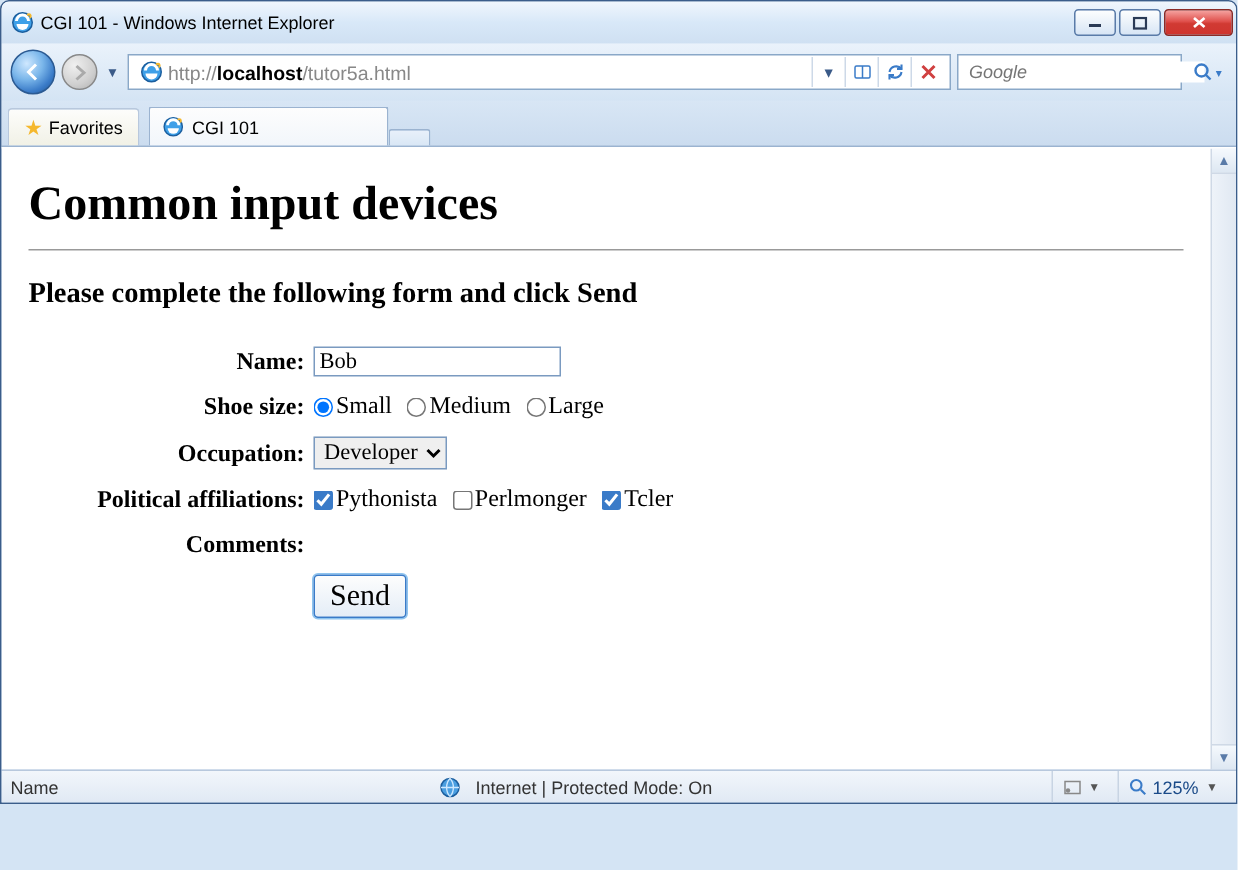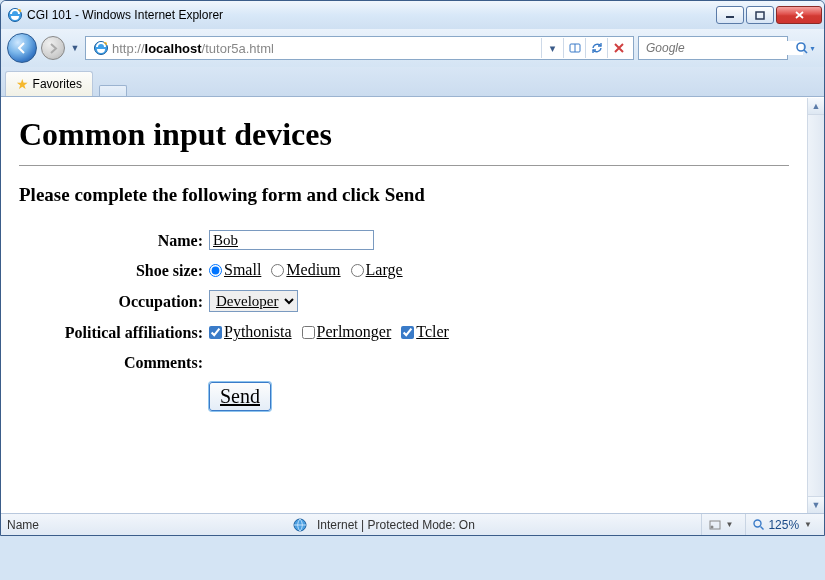--- a/index.html
+++ b/index.html
@@ -117,21 +117,21 @@
 }
 .page {
   flex:1; padding: 14px 18px; font-family:"Times New Roman", serif;
   font-size:16px; color:#000; overflow:auto;
 }
 .page h1 { font-size:32px; font-weight:bold; margin:4px 0 12px; }
 .page hr { margin: 8px 0 18px; border:none; border-top:1px solid #999; }
 .page h2 { font-size:19px; font-weight:bold; margin-bottom:24px; }
 .form-row { display:flex; align-items:center; margin-bottom:10px; }
 .form-row .lbl { width:190px; text-align:right; font-weight:bold; padding-right:6px; padding-top:2px; }
-.form-row .val { display:flex; align-items:center; gap:4px; flex-wrap:wrap;text-decoration:underline; }
+.form-row .val { display:flex; align-items:center; gap:4px; flex-wrap:wrap; }
 .text-input {
   font-family:"Times New Roman", serif; font-size:15px;
   border:1px solid #7a9ac0; padding:1px 3px; width:165px; height:20px;
 }
 .select-input {
   font-family:"Times New Roman", serif; font-size:15px;
   border:1px solid #7a9ac0; padding:0 2px; height:22px;
 }
 .radio-opt, .check-opt { display:flex; align-items:center; gap:2px; margin-right:6px; font-size:16px; }
 .check-opt input { accent-color:#3a7bc8; }
@@ -279,20 +279,31 @@
         </svg>
       <span style="font-size:8px;margin-left:1px;">▾</span>
     </div>
   </div>
 
   <div class="tabstrip">
     <div class="fav-btn">
       <span class="star">★</span>
       <span>Favorites</span>
     </div>
+    <div class="tab">
+      <span class="ie-icon" style="width:15px;height:15px;">
+        <svg viewBox="0 0 16 16">
+            <circle cx="8" cy="8" r="6.5" fill="#3fa0e8" stroke="#1b5e9e"></circle>
+            <path d="M4 9h8a4 4 0 0 1-8 0z" fill="#fff"></path>
+            <path d="M12 7a4 4 0 0 0-8 0" fill="none" stroke="#fff" stroke-width="2"></path>
+            <path d="M11 3c2-1 3 0 2 2" fill="none" stroke="#f5b82e" stroke-width="1.4"></path>
+          </svg>
+      </span>
+      <span>CGI 101</span>
+    </div>
     <div class="tab blank"></div>
   </div>
 
   <div class="content-shell">
     <div class="page">
       <h1>Common input devices</h1>
       <hr>
       <h2>Please complete the following form and click Send</h2>
 
       <div class="form-row">

